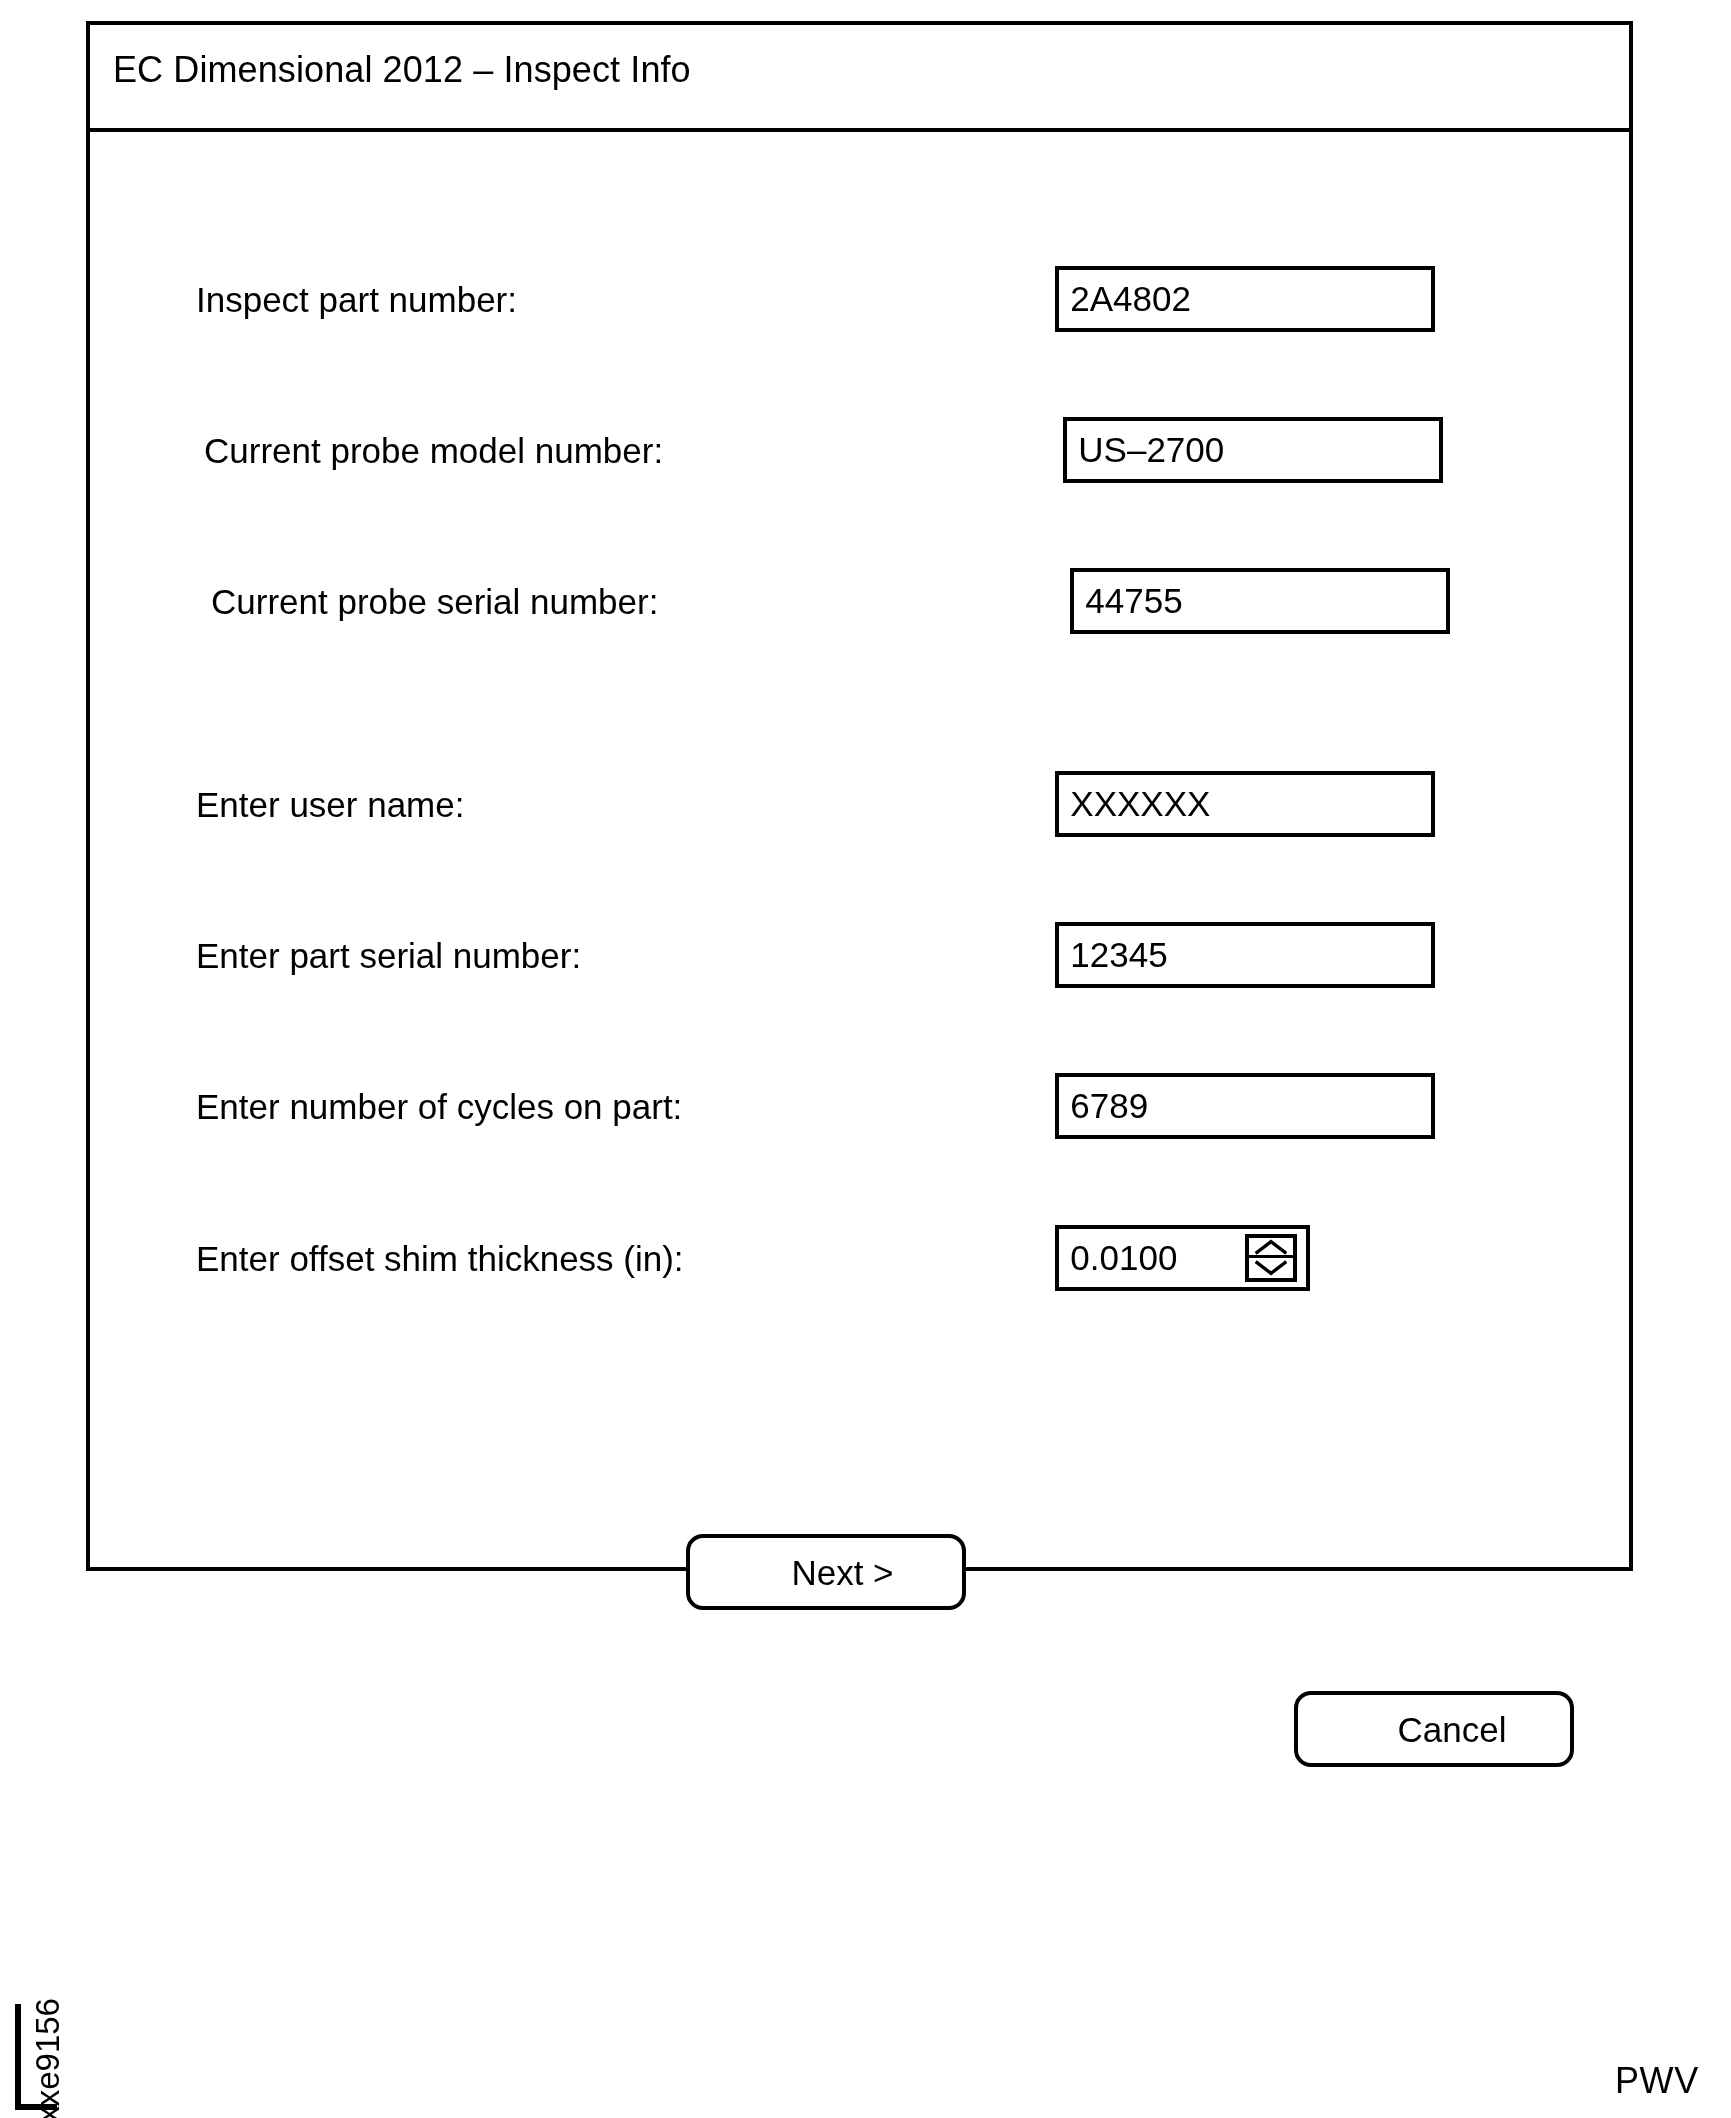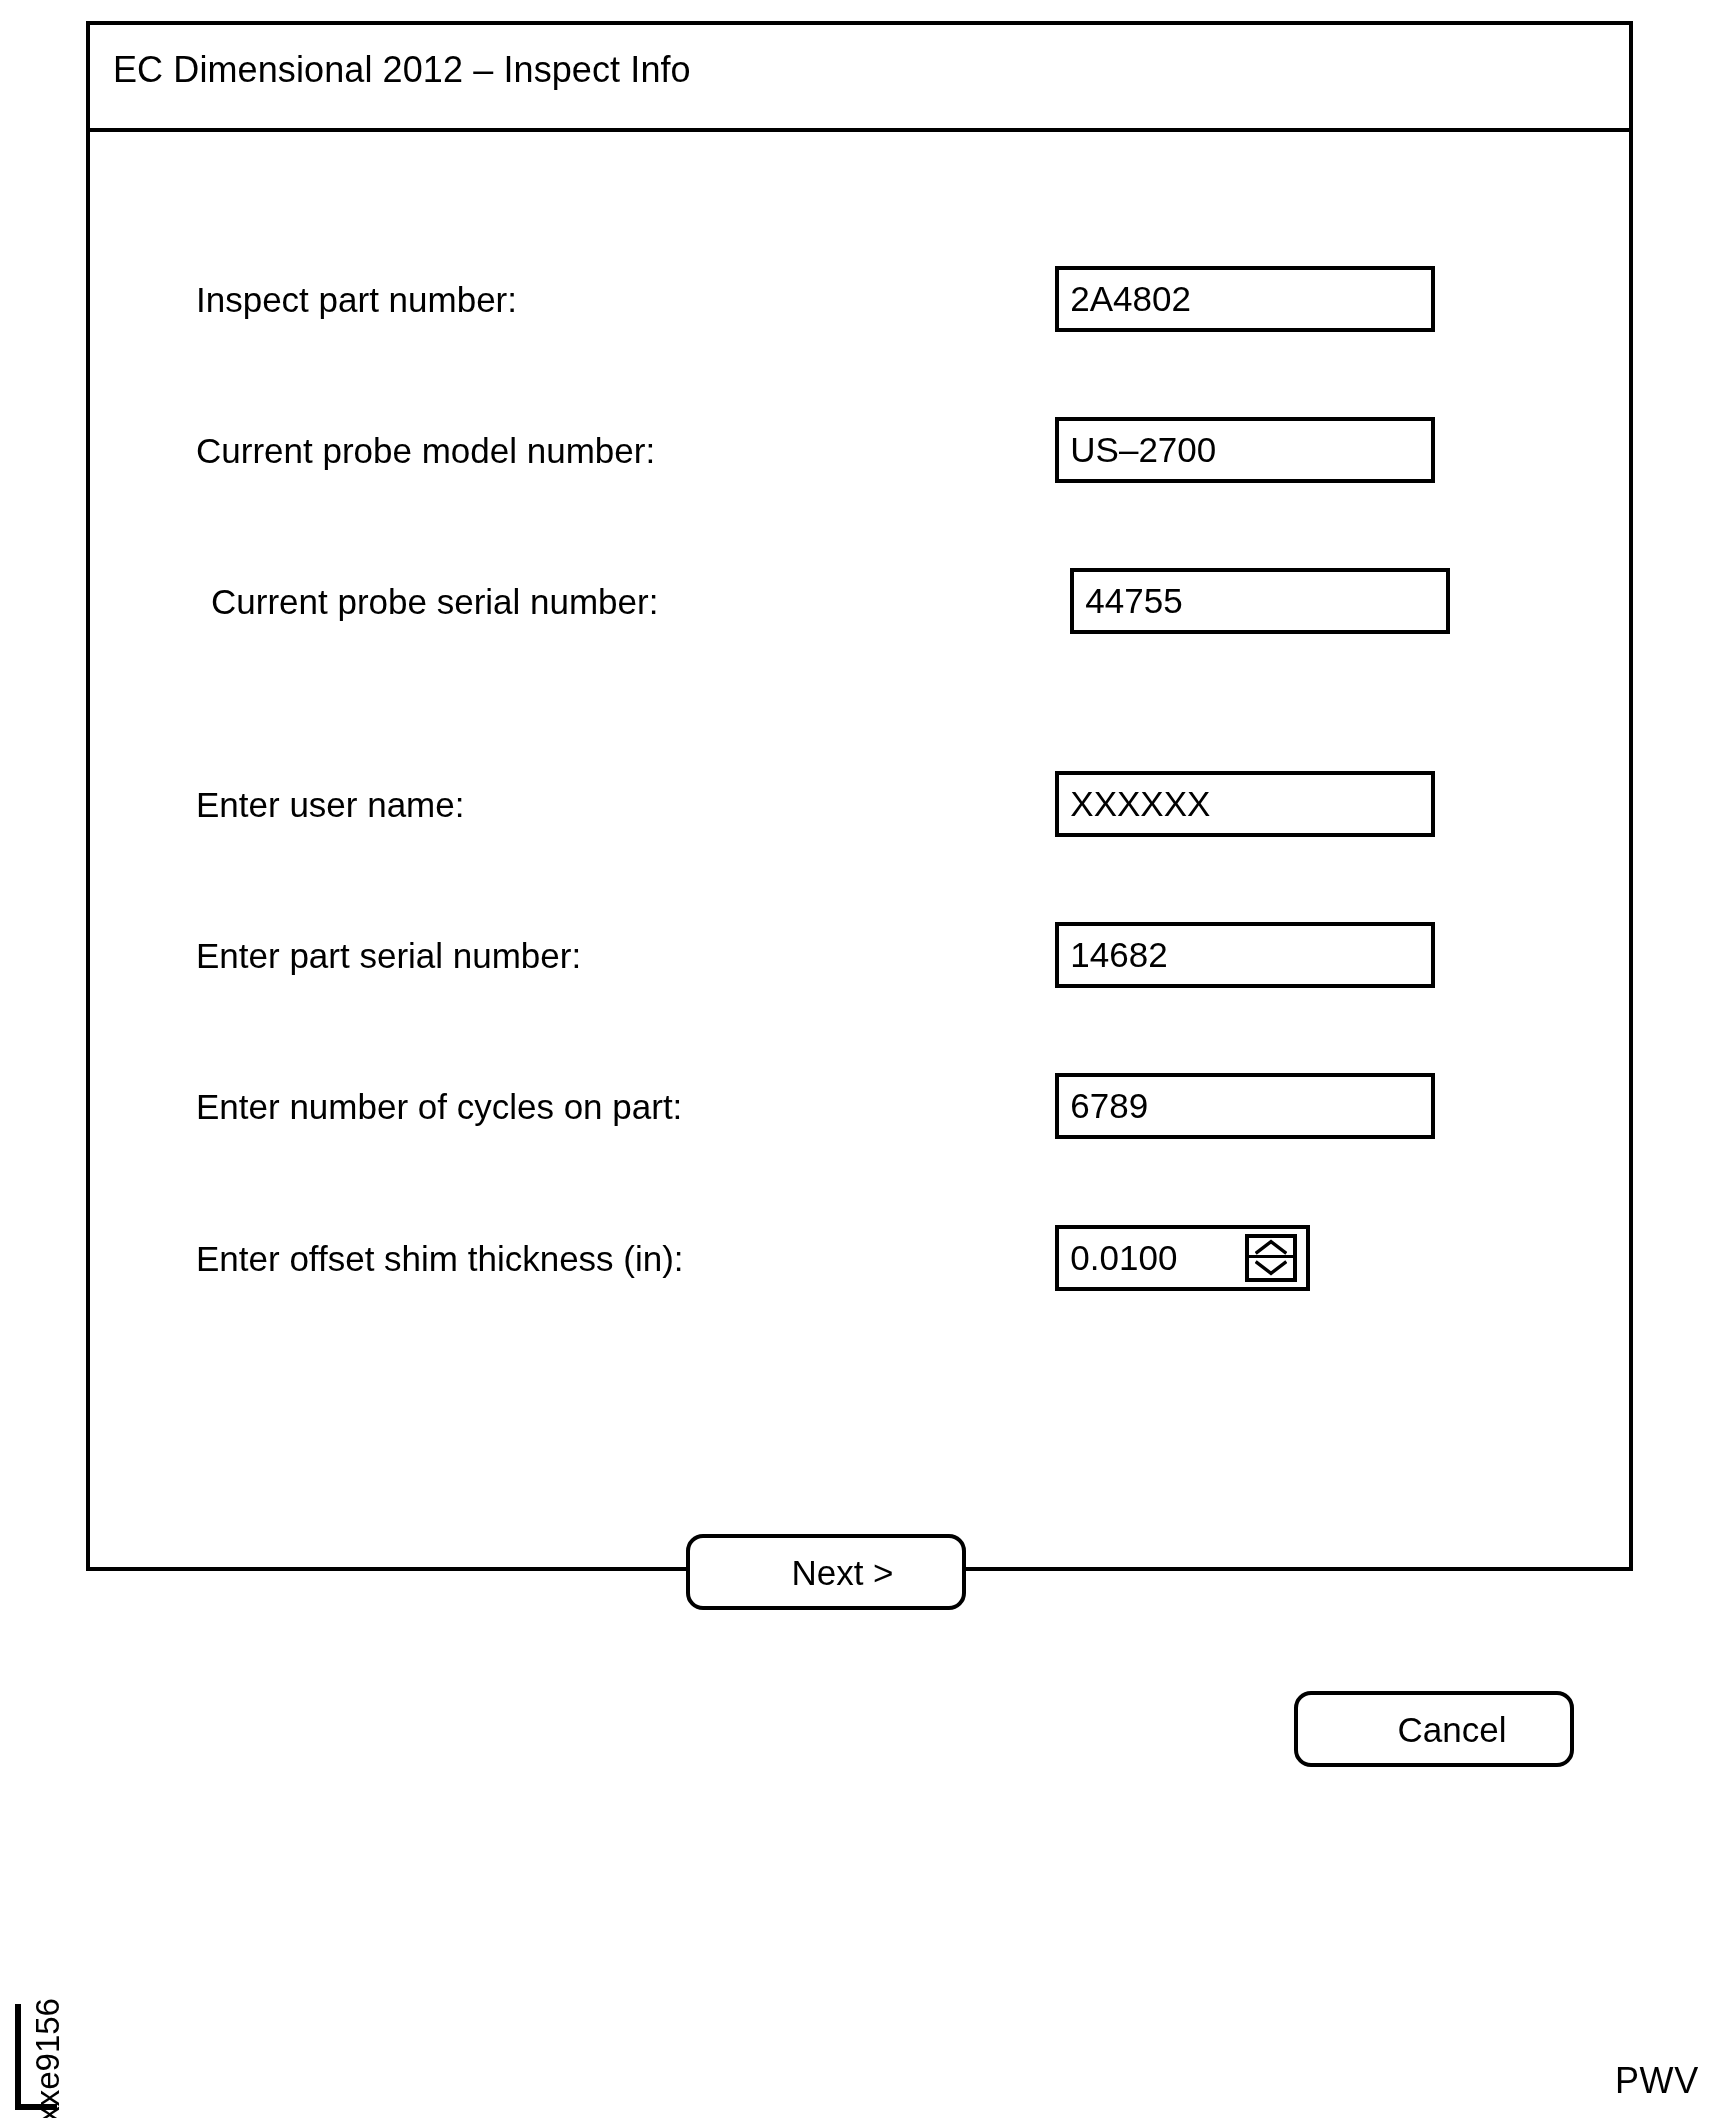--- a/index.html
+++ b/index.html
@@ -214,42 +214,42 @@
     <div id="window-title">EC Dimensional 2012 – Inspect Info</div>
   </div>
 
   <div id="form-area">
       <div class="form-row" style="top: 241px;">
         <div class="field-label">Inspect part number:</div>
         <div class="field-box">
           <div class="field-value">2A4802</div>
         </div>
       </div>
-      <div class="form-row" style="top: 392px;">
+      <div class="form-row" style="top: 392px; margin-left: 8px;">
         <div class="field-label">Current probe model number:</div>
         <div class="field-box">
           <div class="field-value">US–2700</div>
         </div>
       </div>
       <div class="form-row" style="top: 543px; margin-left: 15px;">
         <div class="field-label">Current probe serial number:</div>
         <div class="field-box">
           <div class="field-value">44755</div>
         </div>
       </div>
       <div class="form-row" style="top: 746px;">
         <div class="field-label">Enter user name:</div>
         <div class="field-box">
           <div class="field-value">XXXXXX</div>
         </div>
       </div>
       <div class="form-row" style="top: 897px;">
         <div class="field-label">Enter part serial number:</div>
         <div class="field-box">
-          <div class="field-value">14682</div>
+          <div class="field-value">12345</div>
         </div>
       </div>
       <div class="form-row" style="top: 1048px; padding-left: 40px;">
         <div class="field-label">Enter number of cycles on part:</div>
         <div class="field-box">
           <div class="field-value">6789</div>
         </div>
       </div>
       <div class="form-row" style="top: 1200px;">
         <div class="field-label">Enter offset shim thickness (in):</div>

